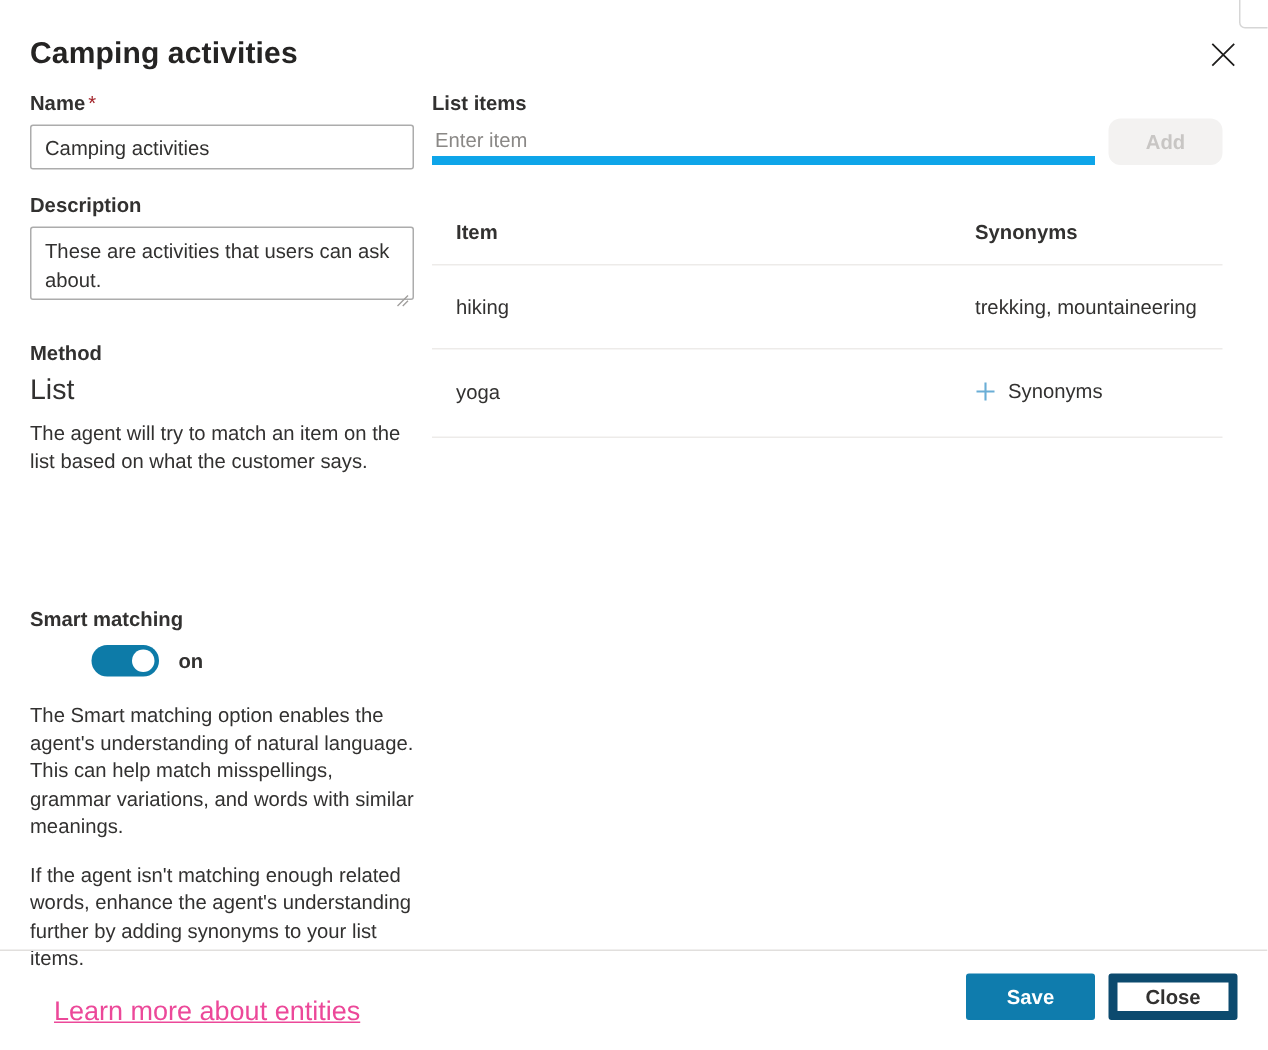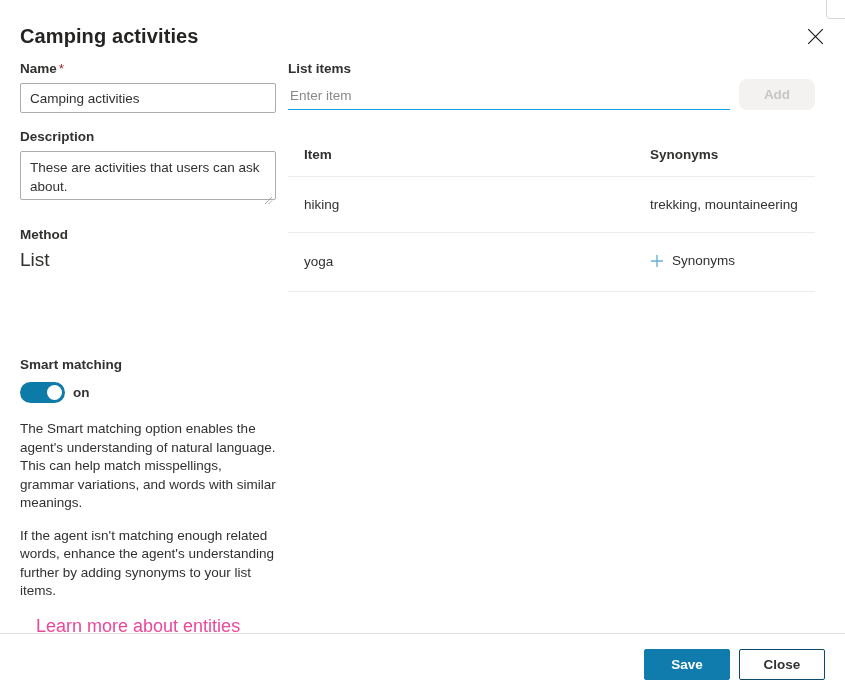--- a/index.html
+++ b/index.html
@@ -152,22 +152,23 @@
   .smart-label {
     font-size: 13.5px;
     font-weight: 600;
     color: #323130;
     margin: 87px 0 8px 0;
     line-height: 18px;
   }
   .toggle-row {
     display: flex;
     align-items: center;
-    gap: 8px;
+    gap: 13px;
     margin-bottom: 17px;
+    margin-left: 41px;
   }
   .toggle {
     width: 45px;
     height: 21px;
     border-radius: 11px;
     background: #0d7ba8;
     position: relative;
     cursor: pointer;
     border: none;
     padding: 0;
@@ -217,21 +218,21 @@
   .additem-row {
     display: flex;
     align-items: flex-start;
     gap: 9px;
   }
   .underline-input {
     flex: 1 1 auto;
     height: 26px;
     box-sizing: border-box;
     border: none;
-    border-bottom: 1px solid #0ea5e9;
+    border-bottom: 6px solid #0ea5e9;
     background: transparent;
     font-family: "Liberation Sans", sans-serif;
     font-size: 13.5px;
     color: #a21caf;
     padding: 0 2px 2px 2px;
     outline: none;
   }
   .underline-input::placeholder {
     color: #8a8886;
     opacity: 1;
@@ -318,21 +319,21 @@
     box-sizing: border-box;
   }
   .btn-primary {
     background: #0f7cad;
     border: 1px solid #0f7cad;
     color: #ffffff;
     font-weight: 600;
   }
   .btn-secondary {
     background: #ffffff;
-    border: 1px solid #0c4a6e;
+    border: 6px solid #0c4a6e;
     color: #323130;
     font-weight: 600;
   }
 </style>
 </head>
 <body>
 
 <div class="panel">
 
   <div class="corner-artifact"></div>
@@ -361,20 +362,21 @@
       <textarea class="text-area" style="">These are activities that users can ask about.</textarea>
       <span class="resize-grip">
         <svg width="10" height="10" viewBox="0 0 10 10">
           <path d="M9 2 L2 9 M9 5.5 L5.5 9" stroke="#a19f9d" stroke-width="0.9" fill="none"></path>
         </svg>
       </span>
     </div>
 
     <div class="method-label">Method</div>
     <div class="method-value">List</div>
+    <div class="body-text">The agent will try to match an item on the list based on what the customer says.</div>
 
     <div class="smart-label">Smart matching</div>
     <div class="toggle-row">
       <button class="toggle">
         <span class="knob"></span>
       </button>
       <span class="toggle-state">on</span>
     </div>
 
     <div class="body-text">The Smart matching option enables the agent's understanding of natural language. This can help match misspellings, grammar variations, and words with similar meanings.</div>

